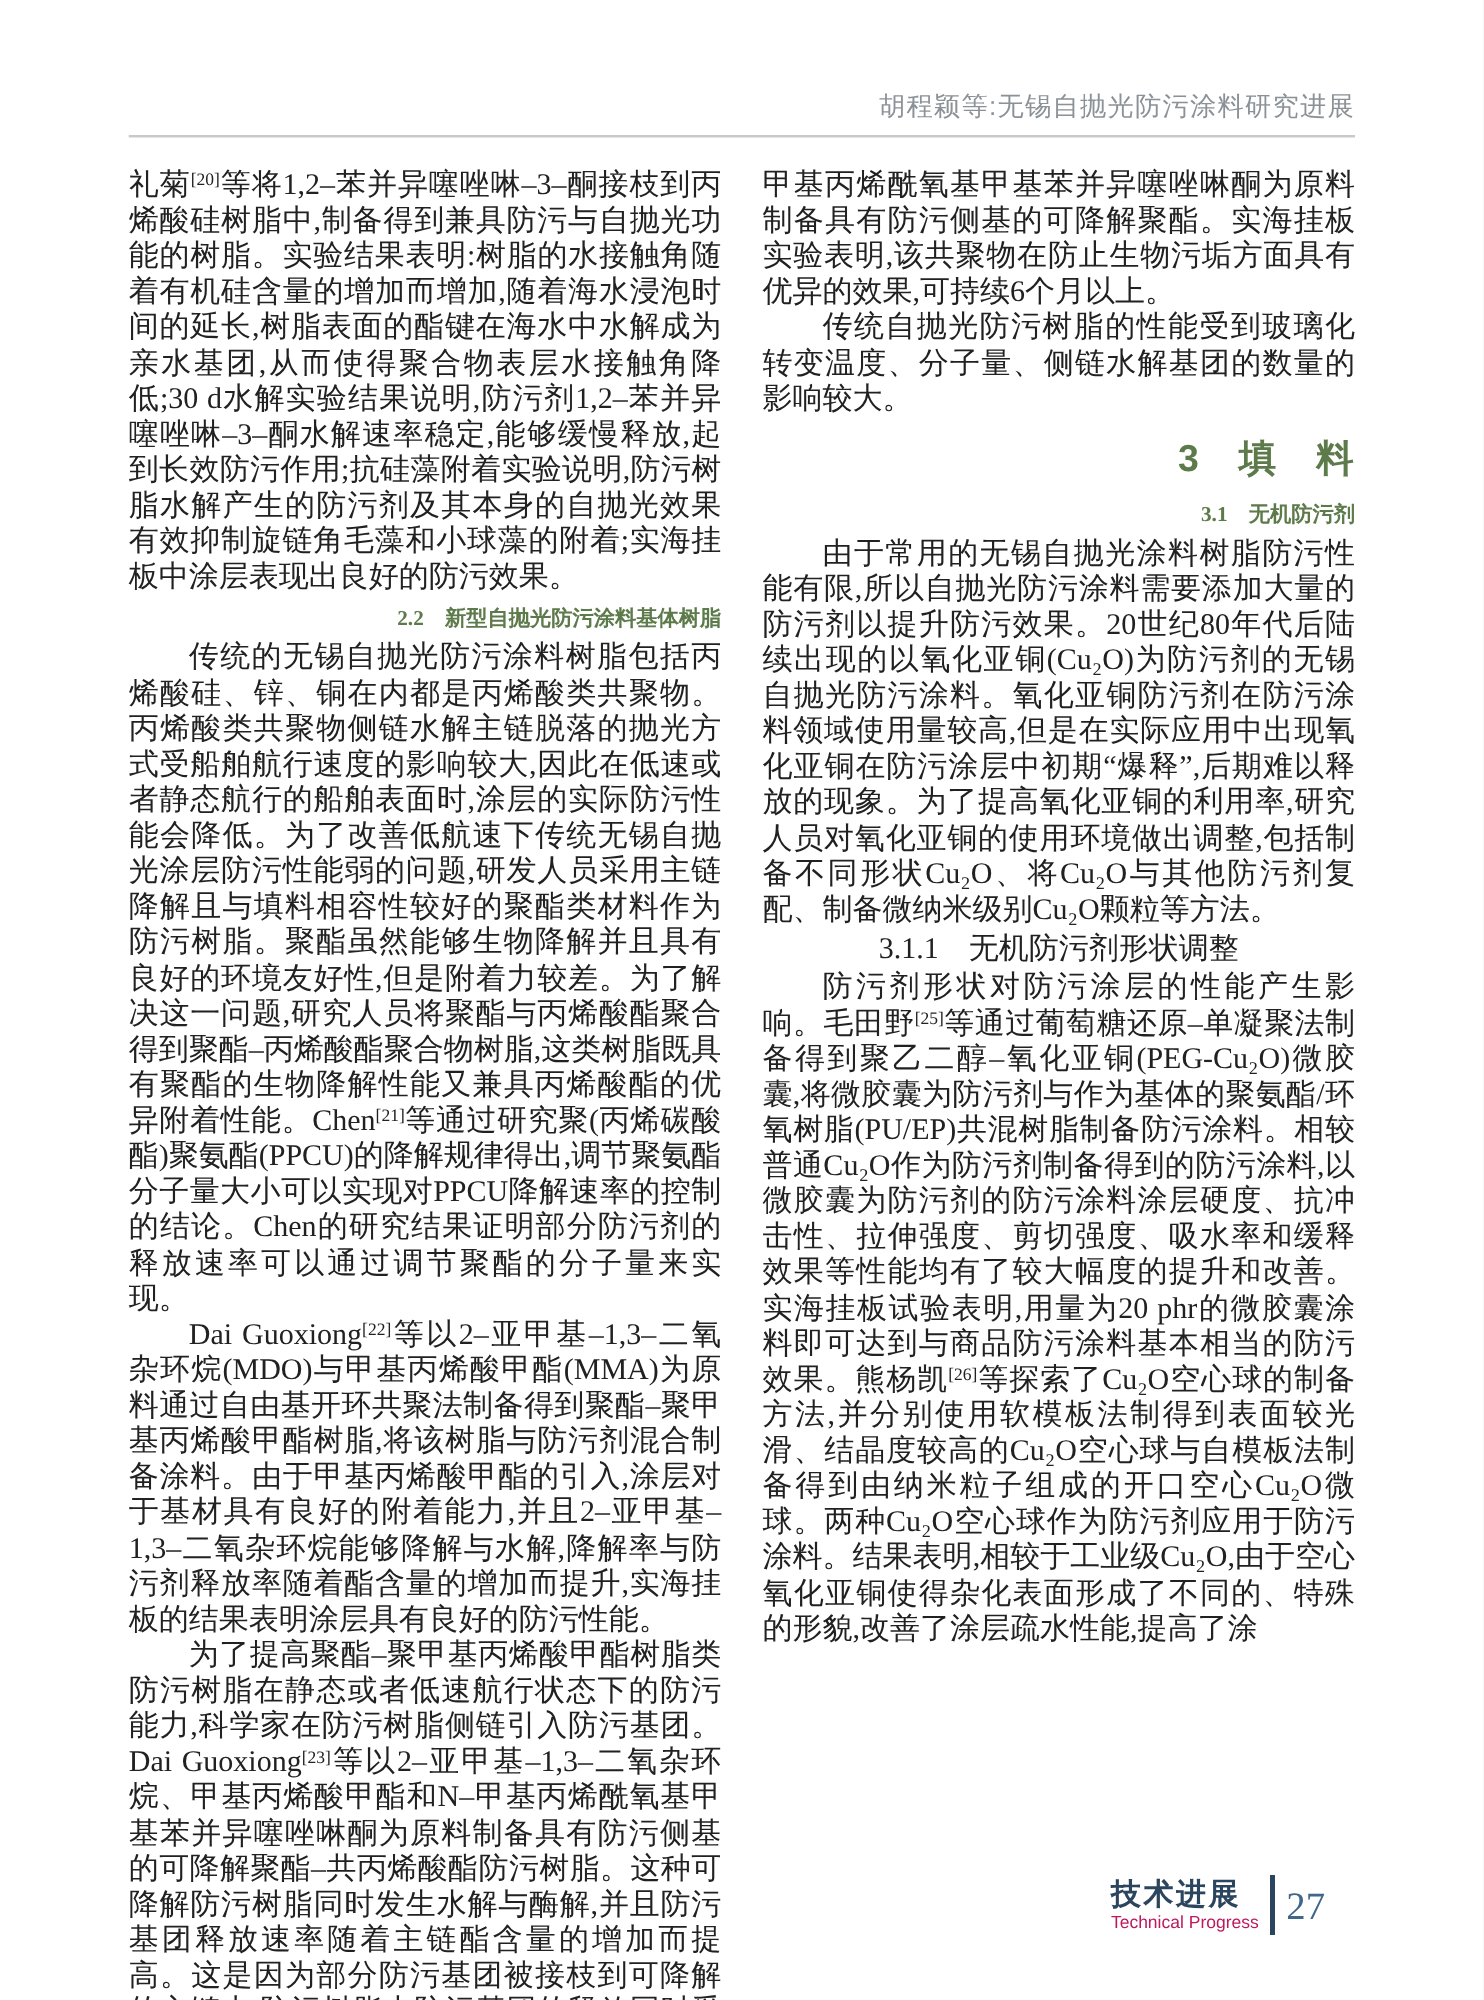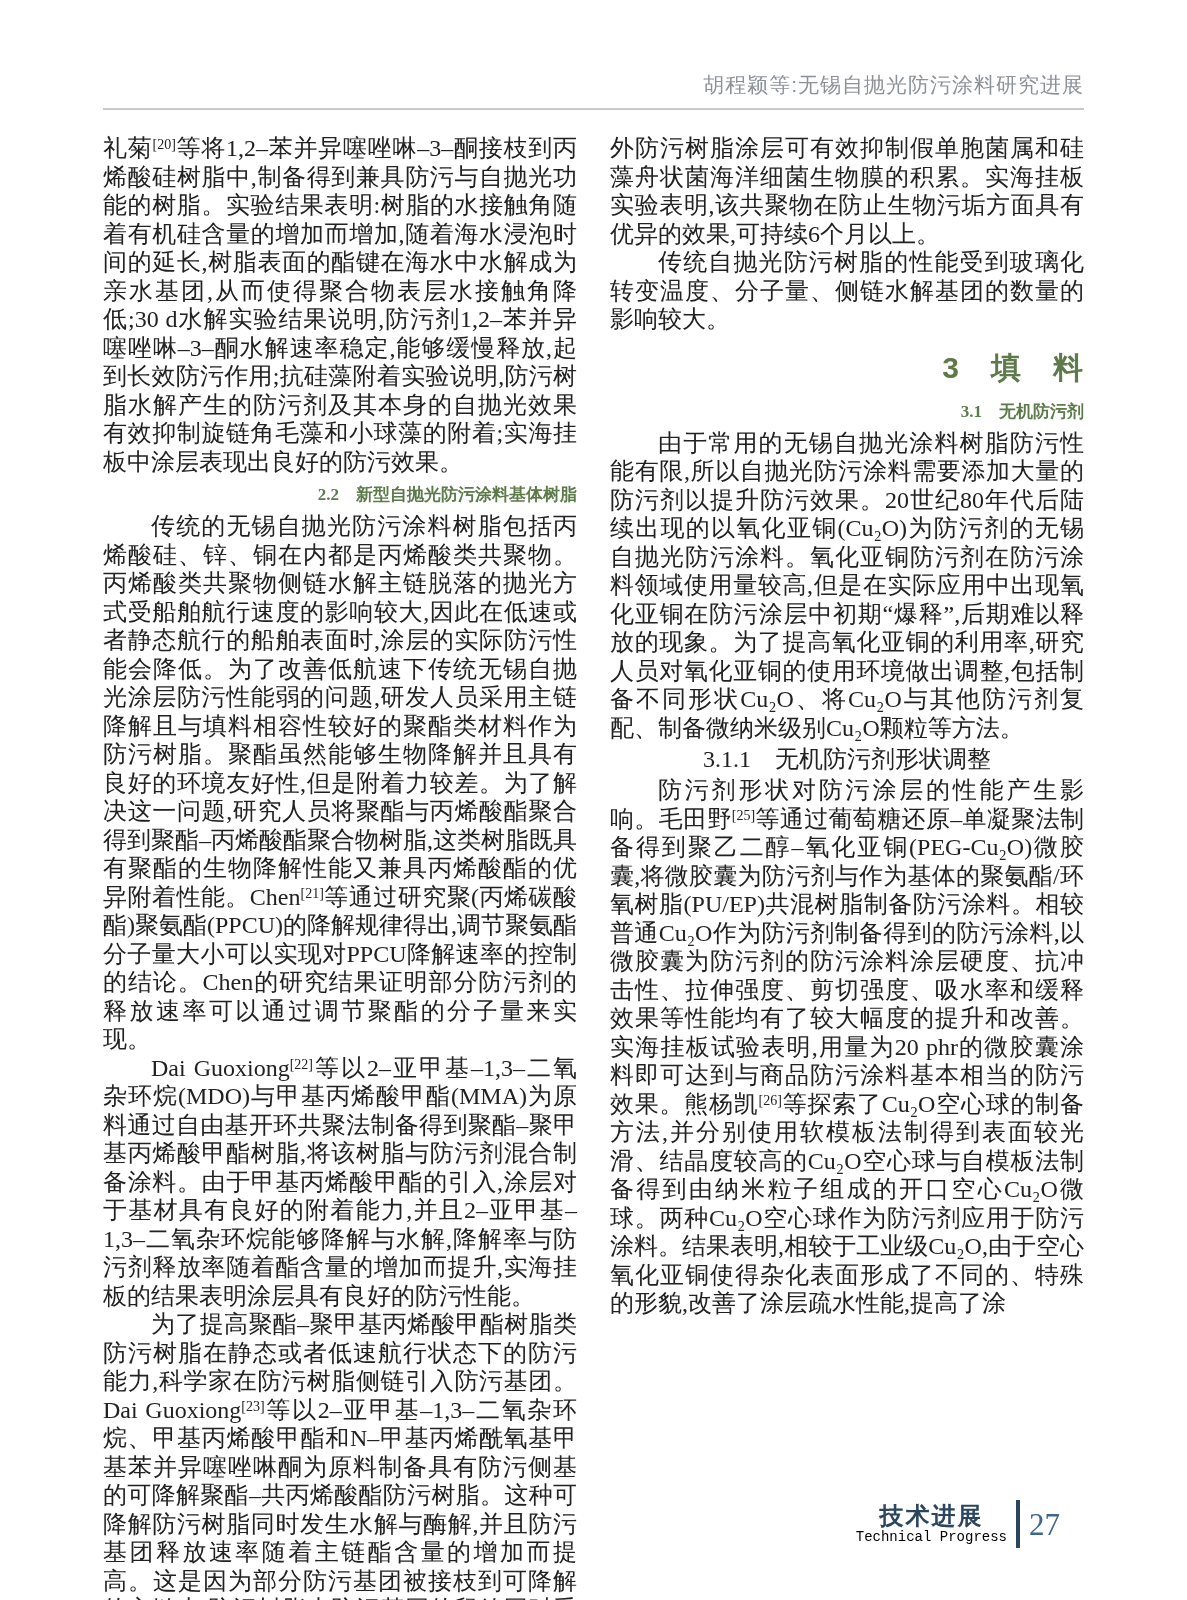--- a/index.html
+++ b/index.html
@@ -49,29 +49,29 @@
     margin:3px 0 2px 0;
     font-weight:normal;color:#212121;
     font-size:24px;line-height:29px;
     text-align:center;
   }
   
   .footer{
     position:absolute;right:127px;bottom:52px;
     display:flex;align-items:center;gap:9px;
   }
-  .footer-labels{text-align:center;}
+  .footer-labels{text-align:left;}
   .footer-cn{
     font-family:"Liberation Sans","DejaVu Sans",sans-serif;
     font-weight:bold;font-size:24px;color:#2c455f;
     letter-spacing:2px;line-height:1.05;
   }
   .footer-en{
-    font-family:Liberation Mono, monospace;
-    font-size:14px;color:#000000;line-height:1.15;
+    font-family:Liberation Sans, sans-serif;
+    font-size:14px;color:#be185d;line-height:1.15;
   }
   .footer-bar{width:4px;height:48px;background:#2c455f;}
   .footer-page{
     font-family:"Liberation Serif","DejaVu Serif",serif;
     font-size:31px;color:#41668c;line-height:1;
   }
 </style>
 </head>
 <body>
 
@@ -83,21 +83,21 @@
 
   <div class="content">
     <div class="col">
         <p class="para">礼菊<sup class="ref">[20]</sup>等将1,2–苯并异噻唑啉–3–酮接枝到丙烯酸硅树脂中,制备得到兼具防污与自抛光功能的树脂。实验结果表明:树脂的水接触角随着有机硅含量的增加而增加,随着海水浸泡时间的延长,树脂表面的酯键在海水中水解成为亲水基团,从而使得聚合物表层水接触角降低;30 d水解实验结果说明,防污剂1,2–苯并异噻唑啉–3–酮水解速率稳定,能够缓慢释放,起到长效防污作用;抗硅藻附着实验说明,防污树脂水解产生的防污剂及其本身的自抛光效果有效抑制旋链角毛藻和小球藻的附着;实海挂板中涂层表现出良好的防污效果。</p>
         <h3 class="h-sub">2.2　新型自抛光防污涂料基体树脂</h3>
         <p class="para indent">传统的无锡自抛光防污涂料树脂包括丙烯酸硅、锌、铜在内都是丙烯酸类共聚物。丙烯酸类共聚物侧链水解主链脱落的抛光方式受船舶航行速度的影响较大,因此在低速或者静态航行的船舶表面时,涂层的实际防污性能会降低。为了改善低航速下传统无锡自抛光涂层防污性能弱的问题,研发人员采用主链降解且与填料相容性较好的聚酯类材料作为防污树脂。聚酯虽然能够生物降解并且具有良好的环境友好性,但是附着力较差。为了解决这一问题,研究人员将聚酯与丙烯酸酯聚合得到聚酯–丙烯酸酯聚合物树脂,这类树脂既具有聚酯的生物降解性能又兼具丙烯酸酯的优异附着性能。Chen<sup class="ref">[21]</sup>等通过研究聚(丙烯碳酸酯)聚氨酯(PPCU)的降解规律得出,调节聚氨酯分子量大小可以实现对PPCU降解速率的控制的结论。Chen的研究结果证明部分防污剂的释放速率可以通过调节聚酯的分子量来实现。</p>
         <p class="para indent">Dai Guoxiong<sup class="ref">[22]</sup>等以2–亚甲基–1,3–二氧杂环烷(MDO)与甲基丙烯酸甲酯(MMA)为原料通过自由基开环共聚法制备得到聚酯–聚甲基丙烯酸甲酯树脂,将该树脂与防污剂混合制备涂料。由于甲基丙烯酸甲酯的引入,涂层对于基材具有良好的附着能力,并且2–亚甲基–1,3–二氧杂环烷能够降解与水解,降解率与防污剂释放率随着酯含量的增加而提升,实海挂板的结果表明涂层具有良好的防污性能。</p>
         <p class="para indent">为了提高聚酯–聚甲基丙烯酸甲酯树脂类防污树脂在静态或者低速航行状态下的防污能力,科学家在防污树脂侧链引入防污基团。Dai Guoxiong<sup class="ref">[23]</sup>等以2–亚甲基–1,3–二氧杂环烷、甲基丙烯酸甲酯和N–甲基丙烯酰氧基甲基苯并异噻唑啉酮为原料制备具有防污侧基的可降解聚酯–共丙烯酸酯防污树脂。这种可降解防污树脂同时发生水解与酶解,并且防污基团释放速率随着主链酯含量的增加而提高。这是因为部分防污基团被接枝到可降解的主链上,防污树脂上防污基团的释放同时受到主链降解与侧链水解的影响。此</p>
       </div>
     <div class="col">
-        <p class="para">外防污树脂涂层可有效抑制假单胞菌属和硅藻舟状菌海洋细菌生物膜的积累。实海挂板实验表明,该共聚物在防止生物污垢方面具有优异的效果,可持续6个月以上。</p>
+        <p class="para">甲基丙烯酰氧基甲基苯并异噻唑啉酮为原料制备具有防污侧基的可降解聚酯。实海挂板实验表明,该共聚物在防止生物污垢方面具有优异的效果,可持续6个月以上。</p>
         <p class="para indent">传统自抛光防污树脂的性能受到玻璃化转变温度、分子量、侧链水解基团的数量的影响较大。</p>
         <h2 class="h-sec">3　填　料</h2>
         <h3 class="h-sub">3.1　无机防污剂</h3>
         <p class="para indent">由于常用的无锡自抛光涂料树脂防污性能有限,所以自抛光防污涂料需要添加大量的防污剂以提升防污效果。20世纪80年代后陆续出现的以氧化亚铜(Cu₂O)为防污剂的无锡自抛光防污涂料。氧化亚铜防污剂在防污涂料领域使用量较高,但是在实际应用中出现氧化亚铜在防污涂层中初期“爆释”,后期难以释放的现象。为了提高氧化亚铜的利用率,研究人员对氧化亚铜的使用环境做出调整,包括制备不同形状Cu₂O、将Cu₂O与其他防污剂复配、制备微纳米级别Cu₂O颗粒等方法。</p>
         <h4 class="h-sub3">3.1.1　无机防污剂形状调整</h4>
         <p class="para indent">防污剂形状对防污涂层的性能产生影响。毛田野<sup class="ref">[25]</sup>等通过葡萄糖还原–单凝聚法制备得到聚乙二醇–氧化亚铜(PEG-Cu₂O)微胶囊,将微胶囊为防污剂与作为基体的聚氨酯/环氧树脂(PU/EP)共混树脂制备防污涂料。相较普通Cu₂O作为防污剂制备得到的防污涂料,以微胶囊为防污剂的防污涂料涂层硬度、抗冲击性、拉伸强度、剪切强度、吸水率和缓释效果等性能均有了较大幅度的提升和改善。实海挂板试验表明,用量为20 phr的微胶囊涂料即可达到与商品防污涂料基本相当的防污效果。熊杨凯<sup class="ref">[26]</sup>等探索了Cu₂O空心球的制备方法,并分别使用软模板法制得到表面较光滑、结晶度较高的Cu₂O空心球与自模板法制备得到由纳米粒子组成的开口空心Cu₂O微球。两种Cu₂O空心球作为防污剂应用于防污涂料。结果表明,相较于工业级Cu₂O,由于空心氧化亚铜使得杂化表面形成了不同的、特殊的形貌,改善了涂层疏水性能,提高了涂</p>
       </div>
   </div>
 
   <div class="footer">

